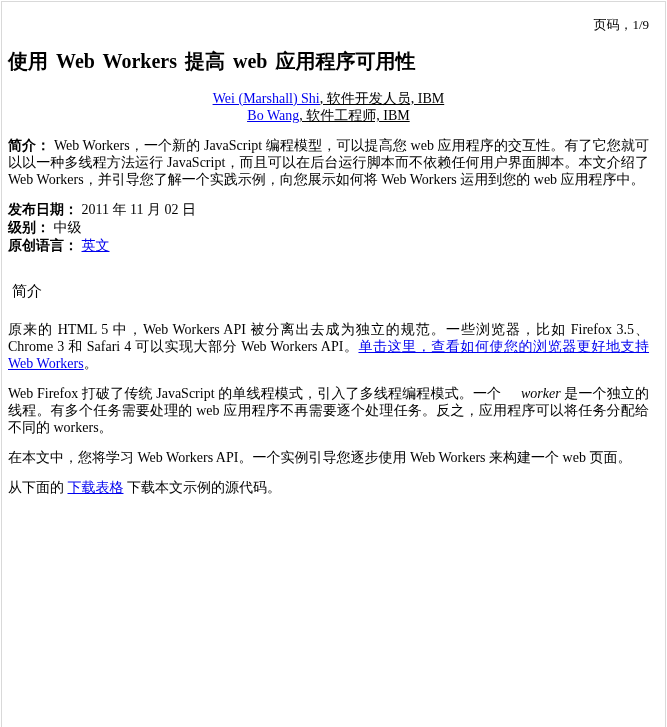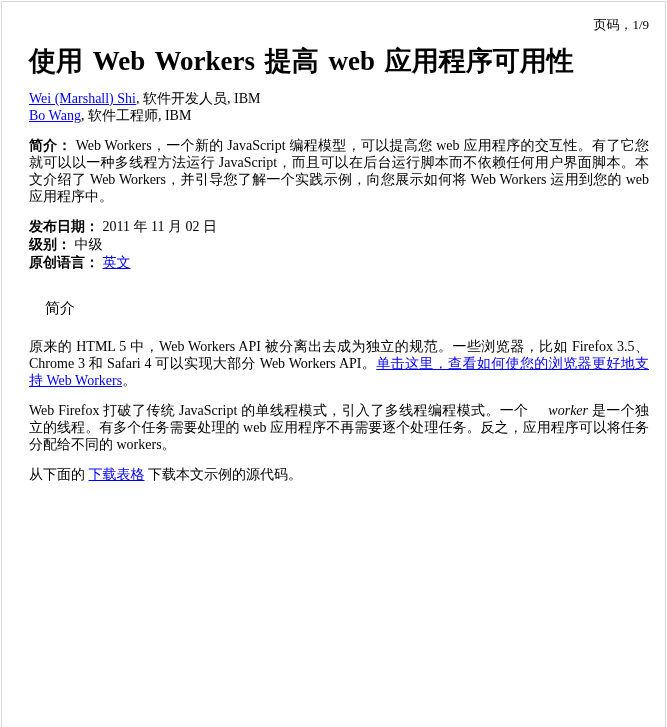--- a/index.html
+++ b/index.html
@@ -11,53 +11,53 @@
     font-family: "Liberation Serif", "DejaVu Serif", serif;
     color: #000000;
     overflow: hidden;
   }
   .page {
     position: absolute;
     top: 1px; left: 1px; right: 1px; bottom: 0;
     border: 1px solid #d9d9d9;
     border-bottom: 0;
     box-sizing: border-box;
-    padding: 3px 16px 0 27px;
+    padding: 3px 16px 0 6px;
     background: #ffffff;
   }
   .page-number {
     text-align: right;
     font-size: 13px;
     line-height: 16px;
     margin-top: 12px;
   }
   h1.article-title {
-    font-size: 27px;
+    font-size: 20px;
     line-height: 31px;
     font-weight: bold;
     margin: 13px 0 0 0;
     word-spacing: 3px;
   }
   p {
     font-size: 14px;
     line-height: 17px;
     margin: 13px 0;
     text-align: justify;
   }
-  p.authors { text-align: left; line-height: 17px; }
+  p.authors { text-align: center; line-height: 17px; text-decoration: underline; }
   a {
     color: #0000ee;
     text-decoration: underline;
     cursor: pointer;
   }
   b.inline-label { font-weight: bold; margin-top: 36px; }
   h3.section-heading {
     font-size: 15px;
     font-weight: normal;
-    margin: 27px 0 20px 16px;
+    margin: 27px 0 20px 4px;
   }
   .meta-block { line-height: 18px; }
   i.term { font-style: italic; margin-left: 16px; }
 </style>
 </head>
 <body>
 
 <div class="page">
 
   <div class="page-number">页码，1/9</div>
@@ -76,16 +76,17 @@
 
   <h3 class="section-heading">简介</h3>
 
 
 
 
   <p><span>原来的 HTML 5 中，Web Workers API 被分离出去成为独立的规范。一些浏览器，比如 Firefox 3.5、Chrome 3 和 Safari 4 可以实现大部分 Web Workers API。</span><a>单击这里，查看如何使您的浏览器更好地支持 Web Workers</a><span>。</span></p>
 
   <p><span>Web Firefox 打破了传统 JavaScript 的单线程模式，引入了多线程编程模式。一个 </span><i class="term">worker</i><span> 是一个独立的线程。有多个任务需要处理的 web 应用程序不再需要逐个处理任务。反之，应用程序可以将任务分配给不同的 workers。</span></p>
 
+  <p>在本文中，您将学习 Web Workers API。一个实例引导您逐步使用 Web Workers 来构建一个 web 页面。</p>
 
   <p><span>从下面的 </span><a>下载表格</a><span> 下载本文示例的源代码。</span></p>
 
 </div>
 
 </body></html>

